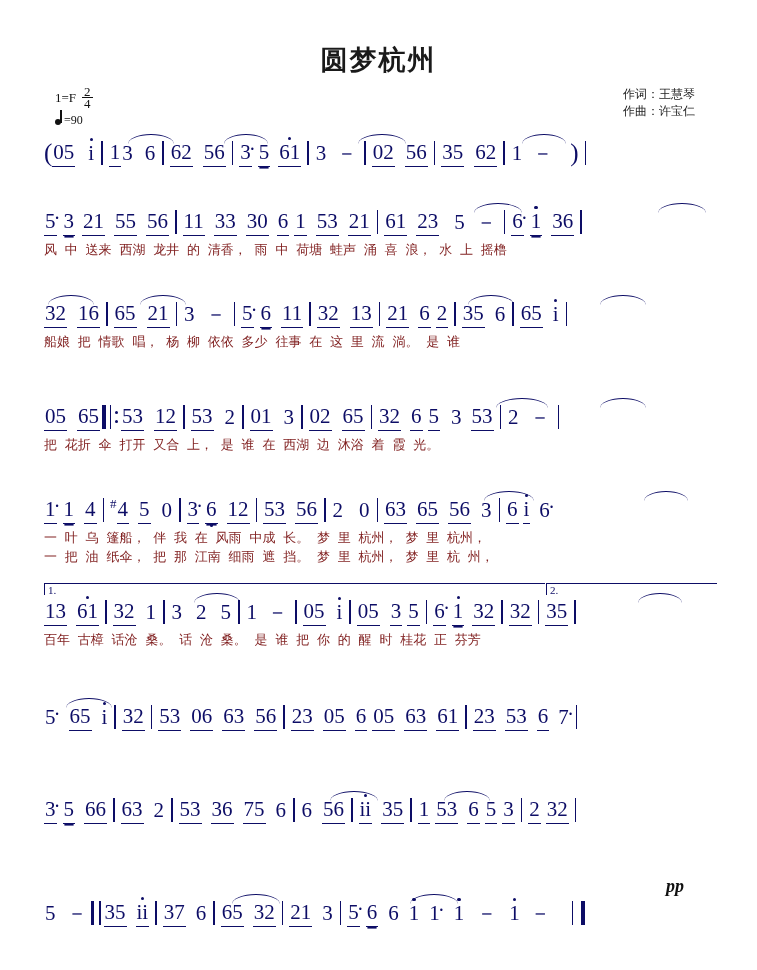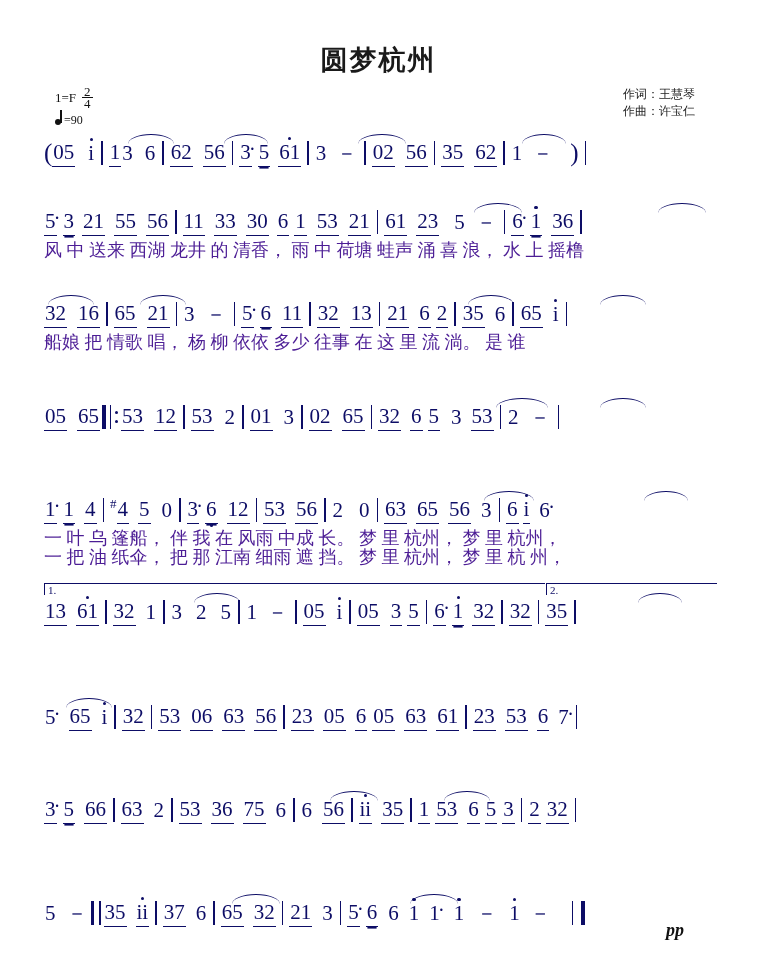--- a/index.html
+++ b/index.html
@@ -106,23 +106,23 @@
     font-family: "Liberation Serif", serif;
     font-size: 21px;
     color: #0d0d66;
     white-space: nowrap;
   }
   .lyricline {
     position: relative;
     height: 22px;
     display: flex;
     align-items: center;
-    font-family: Liberation Serif, serif;
-    font-size: 18px;
-    color: #4c1d95;
+    font-family: Liberation Mono, monospace;
+    font-size: 13px;
+    color: #7f1d1d;
     white-space: nowrap;
   }
   .lyricline.second {
     margin-top: -3px;
   }
   .tok {
     position: relative;
     display: inline-block;
     padding: 0 1px;
   }
@@ -435,20 +435,21 @@
       <span class="gap" style="width:8px"></span>
       <span class="tok u1">53</span>
       <span class="bar"></span>
       <span class="tok">2</span>
       <span class="gap" style="width:9px"></span>
       <span class="tok">－</span>
       <span class="bar"></span>
       <span class="tie" style="left:452px; top:-2px; width:52px;"></span>
       <span class="tie" style="left:556px; top:-2px; width:46px;"></span>
     </div>
+    <div class="lyricline">把 花折 伞 打开 又合 上， 是 谁 在 西湖 边 沐浴 着 霞 光。</div>
   </div>
 
   <div class="system" style="top:493px;">
     <div class="noteline">
       <span class="tok u1 dotr">1</span>
       <span class="gap" style="width:6px"></span>
       <span class="tok u2">1</span>
       <span class="gap" style="width:9px"></span>
       <span class="tok u1">4</span>
       <span class="bar"></span>
@@ -536,20 +537,21 @@
       <span class="gap" style="width:8px"></span>
       <span class="tok u1">32</span>
       <span class="bar"></span>
       <span class="tok u1">32</span>
       <span class="bar"></span>
       <span class="tok u1">35</span>
       <span class="bar"></span>
       <span class="tie" style="left:150px; top:-2px; width:46px;"></span>
       <span class="tie" style="left:594px; top:-2px; width:44px;"></span>
     </div>
+    <div class="lyricline">百年 古樟 话沧 桑。 话 沧 桑。 是 谁 把 你 的 醒 时 桂花 正 芬芳</div>
   </div>
 
   <div class="system" style="top:700px;">
     <div class="noteline">
       <span class="tok dotr">5</span>
       <span class="gap" style="width:12px"></span>
       <span class="tok u1">65</span>
       <span class="gap" style="width:9px"></span>
       <span class="tok dotup">i</span>
       <span class="bar"></span>
@@ -627,21 +629,21 @@
       <span class="bar"></span>
       <span class="tok u1">2</span>
       <span class="gap" style="width:5px"></span>
       <span class="tok u1">32</span>
       <span class="bar"></span>
       <span class="tie" style="left:286px; top:-2px; width:48px;"></span>
       <span class="tie" style="left:400px; top:-2px; width:46px;"></span>
     </div>
   </div>
 
-  <div class="dynamic" style="left:666px; top:920px;">pp</div>
+  <div class="dynamic" style="left:666px; top:876px;">pp</div>
 
   <div class="system" style="top:896px;">
     <div class="noteline">
       <span class="tok">5</span>
       <span class="gap" style="width:9px"></span>
       <span class="tok">－</span>
       <span class="thickbar"></span>
       <span class="bar" style="margin:0 3px"></span>
       <span class="tok u1">35</span>
       <span class="gap" style="width:9px"></span>

